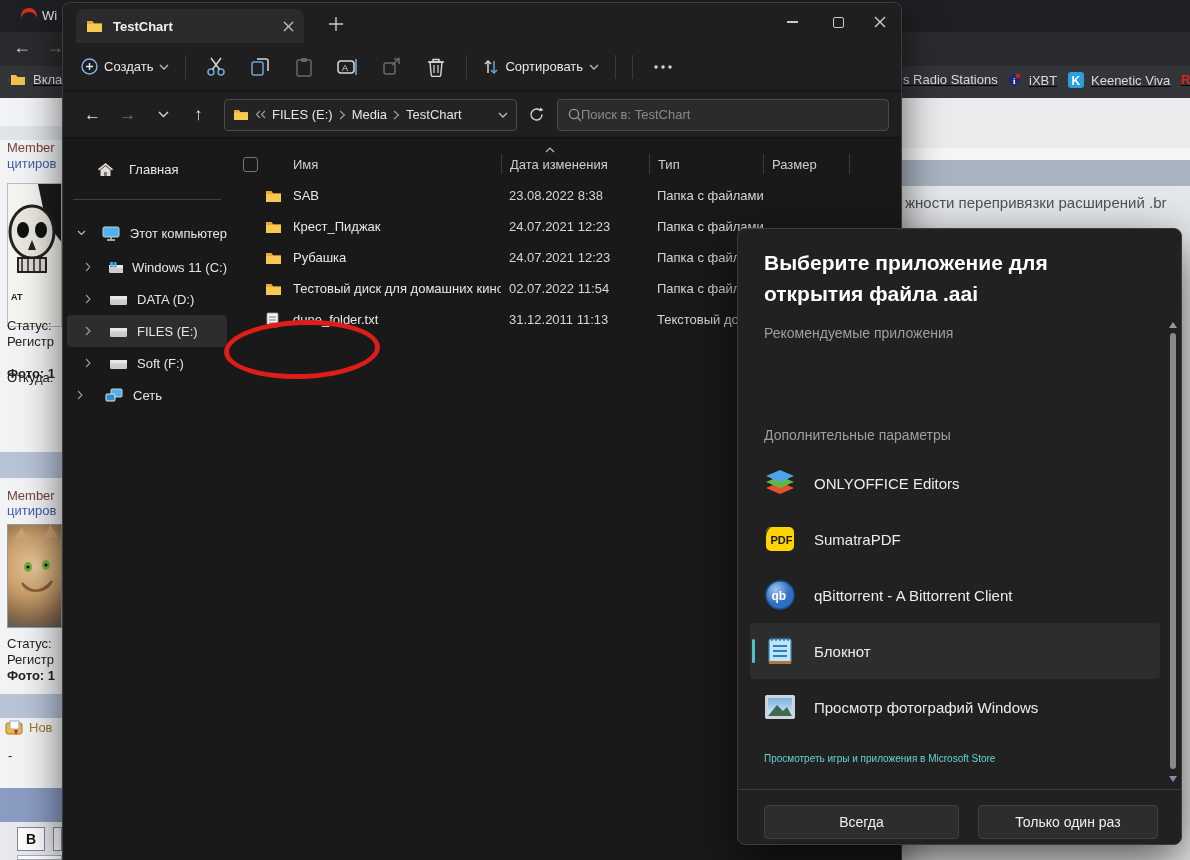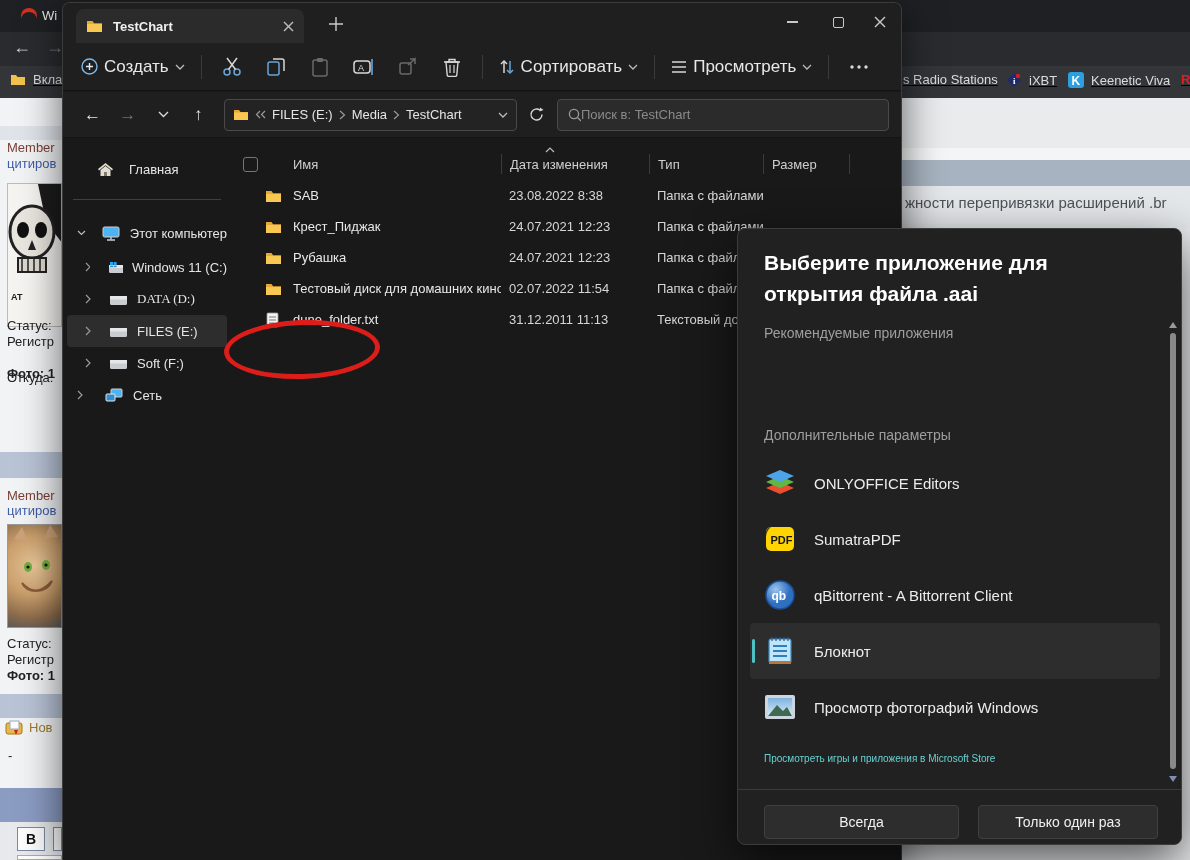--- a/index.html
+++ b/index.html
@@ -28,21 +28,21 @@
               box-shadow:0 10px 40px rgba(0,0,0,.6); overflow:hidden; }
   .x-tabstrip { left:0; top:0; width:840px; height:40px; background:#1f1f1f; }
   .x-tab { left:13px; top:6px; width:228px; height:34px; background:#2b2b2b; border-radius:8px 8px 0 0;
            display:flex; align-items:center; padding:0 10px; gap:10px; }
   .x-tab-title { color:#f0f0f0; font-size:13px; font-weight:bold; flex:1; }
   .x-toolbar { left:0; top:40px; width:840px; height:48px; background:#1f1f1f; border-bottom:1px solid #141414;
                display:flex; align-items:center; padding:0 10px; }
   .tbtn { display:flex; align-items:center; justify-content:center; height:34px; border-radius:4px; color:#e6e6e6; }
   .tbtn.icononly { width:44px; }
   .tsep { width:1px; height:24px; background:#3a3a3a; margin:0 8px; }
-  .tlabel { font-size:17px; color:#e8e8e8; margin:0 6px; }
+  .tlabel { font-size:13px; color:#e8e8e8; margin:0 6px; }
   .x-addrrow { left:0; top:89px; width:840px; height:46px; background:#1f1f1f; border-bottom:1px solid #141414;
                display:flex; align-items:center; padding:0 14px; gap:4px; }
   .navbtn { width:32px; height:32px; display:flex; align-items:center; justify-content:center; color:#e8e8e8; font-size:17px; }
   .addrbox { width:300px; height:32px; border:1px solid #4a4a4a; border-radius:4px; background:#232323;
              display:flex; align-items:center; padding:0 8px; gap:6px; margin-left:6px; }
   .crumb { color:#e5e5e5; font-size:13px; white-space:nowrap; }
   .searchbox { margin-left:auto; width:340px; height:32px; border:1px solid #4a4a4a; border-radius:4px;
                background:#2b2b2b; display:flex; align-items:center; padding:0 10px; }
   .searchbox input { background:transparent; border:none; outline:none; color:#bfbfbf; font-size:13px; width:100%;
                      font-family:"Liberation Sans","DejaVu Sans",sans-serif; }
@@ -300,31 +300,20 @@
             <polyline points="2,5 5,2 8,5" fill="none" stroke="#d8d8d8" stroke-width="1.5"></polyline>
           <line x1="11" y1="2" x2="11" y2="14" stroke="#6aa6d8" stroke-width="1.5"></line>
             <polyline points="8,11 11,14 14,11" fill="none" stroke="#6aa6d8" stroke-width="1.5"></polyline>
         </svg>
         <span class="tlabel">Сортировать</span>
         <svg width="10" height="6">
             <polyline points="1,1 5,5 9,1" fill="none" stroke="#bbb" stroke-width="1.3"></polyline>
           </svg>
       </div>
       <div class="tsep"></div>
-      <div class="tbtn" style="padding:0 8px;">
-        <svg width="16" height="14">
-          <line x1="1" y1="2" x2="15" y2="2" stroke="#d8d8d8" stroke-width="1.6"></line>
-            <line x1="1" y1="7" x2="15" y2="7" stroke="#d8d8d8" stroke-width="1.6"></line>
-            <line x1="1" y1="12" x2="15" y2="12" stroke="#d8d8d8" stroke-width="1.6"></line>
-        </svg>
-        <span class="tlabel">Просмотреть</span>
-        <svg width="10" height="6">
-            <polyline points="1,1 5,5 9,1" fill="none" stroke="#bbb" stroke-width="1.3"></polyline>
-          </svg>
-      </div>
       <div class="tsep"></div>
       <div class="tbtn icononly">
         <svg width="18" height="4">
           <circle cx="2" cy="2" r="1.7" fill="#d8d8d8"></circle>
             <circle cx="9" cy="2" r="1.7" fill="#d8d8d8"></circle>
             <circle cx="16" cy="2" r="1.7" fill="#d8d8d8"></circle>
         </svg>
       </div>
     </div>
 
@@ -413,21 +402,21 @@
       </div>
 
       <div class="srow" style="top:144px;">
         <svg style="margin-left:18px;" width="6" height="10">
             <polyline points="1,1 5,5 1,9" fill="none" stroke="#999" stroke-width="1.2"></polyline>
           </svg>
         <svg style="margin-left:18px;" width="19" height="13">
           <rect x="1" y="3" width="17" height="9" rx="1.5" fill="#c9ccd0"></rect>
             <rect x="1" y="3" width="17" height="3.5" fill="#e4e6e8"></rect>
         </svg>
-        <span class="lbl" style="margin-left:9px;font-family:Liberation Serif, serif;">DATA (D:)</span>
+        <span class="lbl" style="margin-left:9px;">DATA (D:)</span>
       </div>
 
       <div class="srow sel" style="top:176px;">
         <svg style="margin-left:18px;" width="6" height="10">
             <polyline points="1,1 5,5 1,9" fill="none" stroke="#999" stroke-width="1.2"></polyline>
           </svg>
         <svg style="margin-left:18px;" width="19" height="13">
           <rect x="1" y="3" width="17" height="9" rx="1.5" fill="#c9ccd0"></rect>
             <rect x="1" y="3" width="17" height="3.5" fill="#e4e6e8"></rect>
         </svg>

